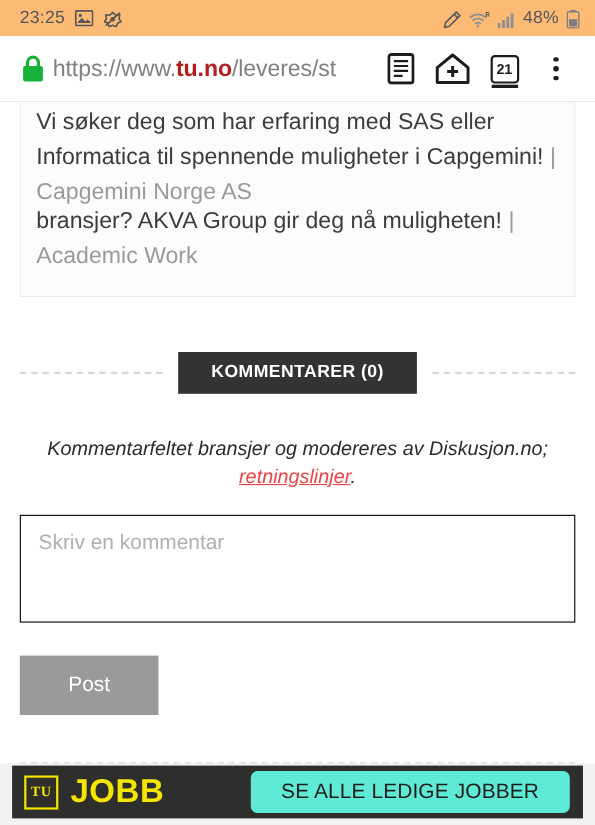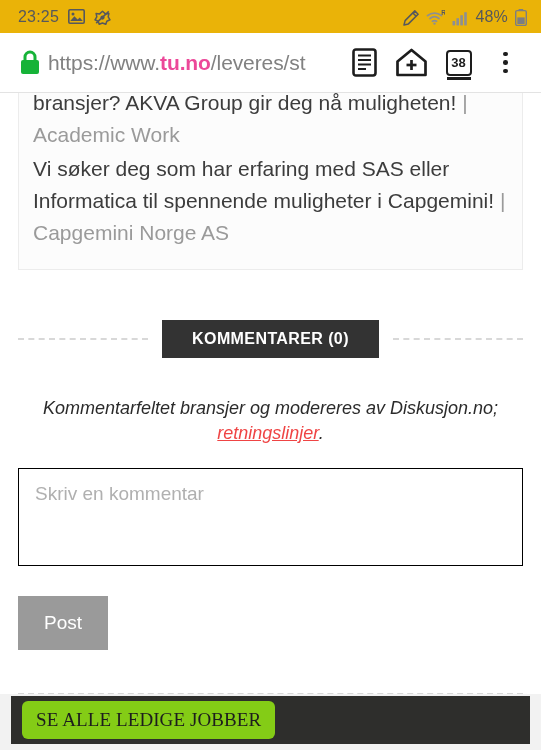--- a/index.html
+++ b/index.html
@@ -7,21 +7,21 @@
     width: 541px;
     height: 750px;
     background: #ffffff;
     font-family: "Liberation Sans", sans-serif;
     overflow: hidden;
   }
 
   
   .statusbar {
     height: 33px;
-    background: #eab308;
+    background: #fdba74;
     display: flex;
     align-items: center;
     justify-content: space-between;
     padding: 0 14px 0 18px;
   }
   .sb-left { display: flex; align-items: center; gap: 9px; }
   .sb-right { display: flex; align-items: flex-end; gap: 7px; }
   .sb-time {
     font-size: 16px;
     color: #56585c;
@@ -53,21 +53,21 @@
     overflow: hidden;
     display: flex;
     align-items: center;
   }
   .urltext {
     font-size: 21px;
     white-space: nowrap;
     color: #818181;
     letter-spacing: -0.1px;
   }
-  .urltext .host { color: #ec4899; font-weight: bold; }
+  .urltext .host { color: #b91c1c; font-weight: bold; }
   .urlfade {
     position: absolute;
     right: 0; top: 0; bottom: 0;
     width: 38px;
     background: linear-gradient(to right, rgba(255,255,255,0), #ffffff 85%);
     pointer-events: none;
   }
   .chrome-icons { display: flex; align-items: center; gap: 0px; flex: 0 0 auto; }
   .cbtn {
     width: 47px; height: 48px;
@@ -156,21 +156,21 @@
     font-size: 19px;
     color: #b0b0b0;
   }
 
   .postbtn {
     margin: 30px 0 0 18px;
     background: #9a9a9a;
     color: #ffffff;
     border: none;
     font-size: 19px;
-    padding: 16px 26px;
+    padding: 16px 44px;
     font-family: "Liberation Sans", sans-serif;
   }
 
   .dash-full {
     margin: 43px 18px 0 18px;
     height: 1px;
     border-top: 2px dashed #d8d8d8;
   }
 
   .forum-link {
@@ -221,29 +221,28 @@
     letter-spacing: 0.5px;
   }
   .jobb {
     color: #f3e600;
     font-size: 30px;
     font-weight: bold;
     letter-spacing: 0.5px;
     font-family: "Liberation Sans", sans-serif;
   }
   .ad-cta {
-    background: #84cc16;
+    background: #5eead4;
     color: #1d1d1d;
     font-size: 19px;
     font-weight: normal;
-    padding: 8px 14px;
+    padding: 8px 28px;
     border-radius: 6px;
     letter-spacing: 0.1px;
     white-space: nowrap;
-    font-family: Liberation Serif, serif;
   }
 </style>
 </head>
 <body>
 
 <div class="statusbar">
   <div class="sb-left">
     <span class="sb-time">23:25</span>
     <span class="ico">
       <svg width="17" height="15" viewBox="0 0 17 15">
@@ -319,47 +318,47 @@
       </svg>
     </div>
     <div class="cbtn">
       <svg width="33" height="29" viewBox="0 0 33 29">
         <path d="M2.5 13.5 L16.5 2 L30.5 13.5 V27 H2.5 Z" fill="none" stroke="#1d1d1d" stroke-width="2.7" stroke-linejoin="round"></path>
         <line x1="16.5" y1="12" x2="16.5" y2="22" stroke="#1d1d1d" stroke-width="2.7"></line>
         <line x1="11.5" y1="17" x2="21.5" y2="17" stroke="#1d1d1d" stroke-width="2.7"></line>
       </svg>
     </div>
     <div class="cbtn">
-      <div class="tabcount">38</div>
+      <div class="tabcount">21</div>
     </div>
     <div class="cbtn">
       <div class="dots3">
           <i></i>
           <i></i>
           <i></i>
         </div>
     </div>
   </div>
 </div>
 
 <div class="page">
 
   
   <div class="joblist">
     <div class="joblist-inner">
+      <div class="job">
+        <span>Vi søker deg som har erfaring med SAS eller Informatica til spennende muligheter i Capgemini!</span>
+        <span class="sep">|</span>
+        <span class="company">Capgemini Norge AS</span>
+      </div>
       <div class="job clipped">
         <span>bransjer? AKVA Group gir deg nå muligheten!</span>
         <span class="sep">|</span>
         <span class="company">Academic Work</span>
       </div>
-      <div class="job">
-        <span>Vi søker deg som har erfaring med SAS eller Informatica til spennende muligheter i Capgemini!</span>
-        <span class="sep">|</span>
-        <span class="company">Capgemini Norge AS</span>
-      </div>
     </div>
   </div>
 
   
   <div class="kom-row">
     <div class="dash"></div>
     <div class="kom-badge">KOMMENTARER (0)</div>
     <div class="dash"></div>
   </div>
 
@@ -374,17 +373,21 @@
 
   <div class="dash-full"></div>
 
   <div class="forum-link">GÅ TIL FORUMTRÅDEN</div>
 
   <div class="annonse">ANNONSE</div>
 
   
   <div class="adbanner">
     <div class="ad-inner">
+      <div class="ad-left">
+        <div class="tu-logo">TU</div>
+        <div class="jobb">JOBB</div>
+      </div>
       <div class="ad-cta">SE ALLE LEDIGE JOBBER</div>
     </div>
   </div>
 
 </div>
 
 </body></html>

